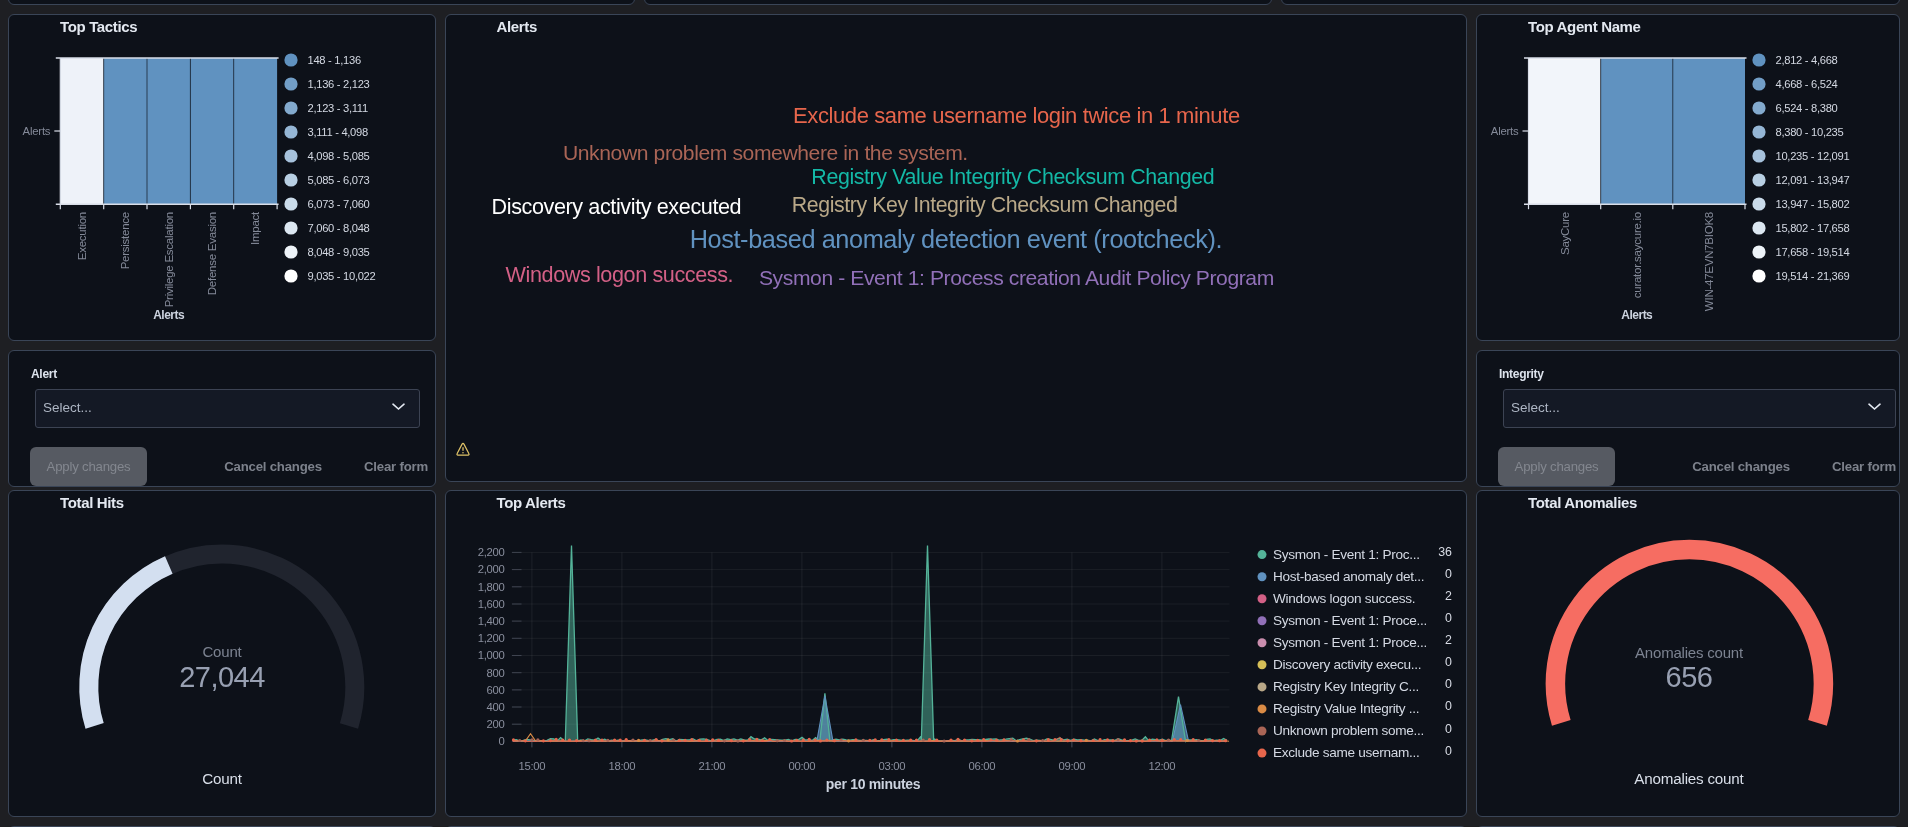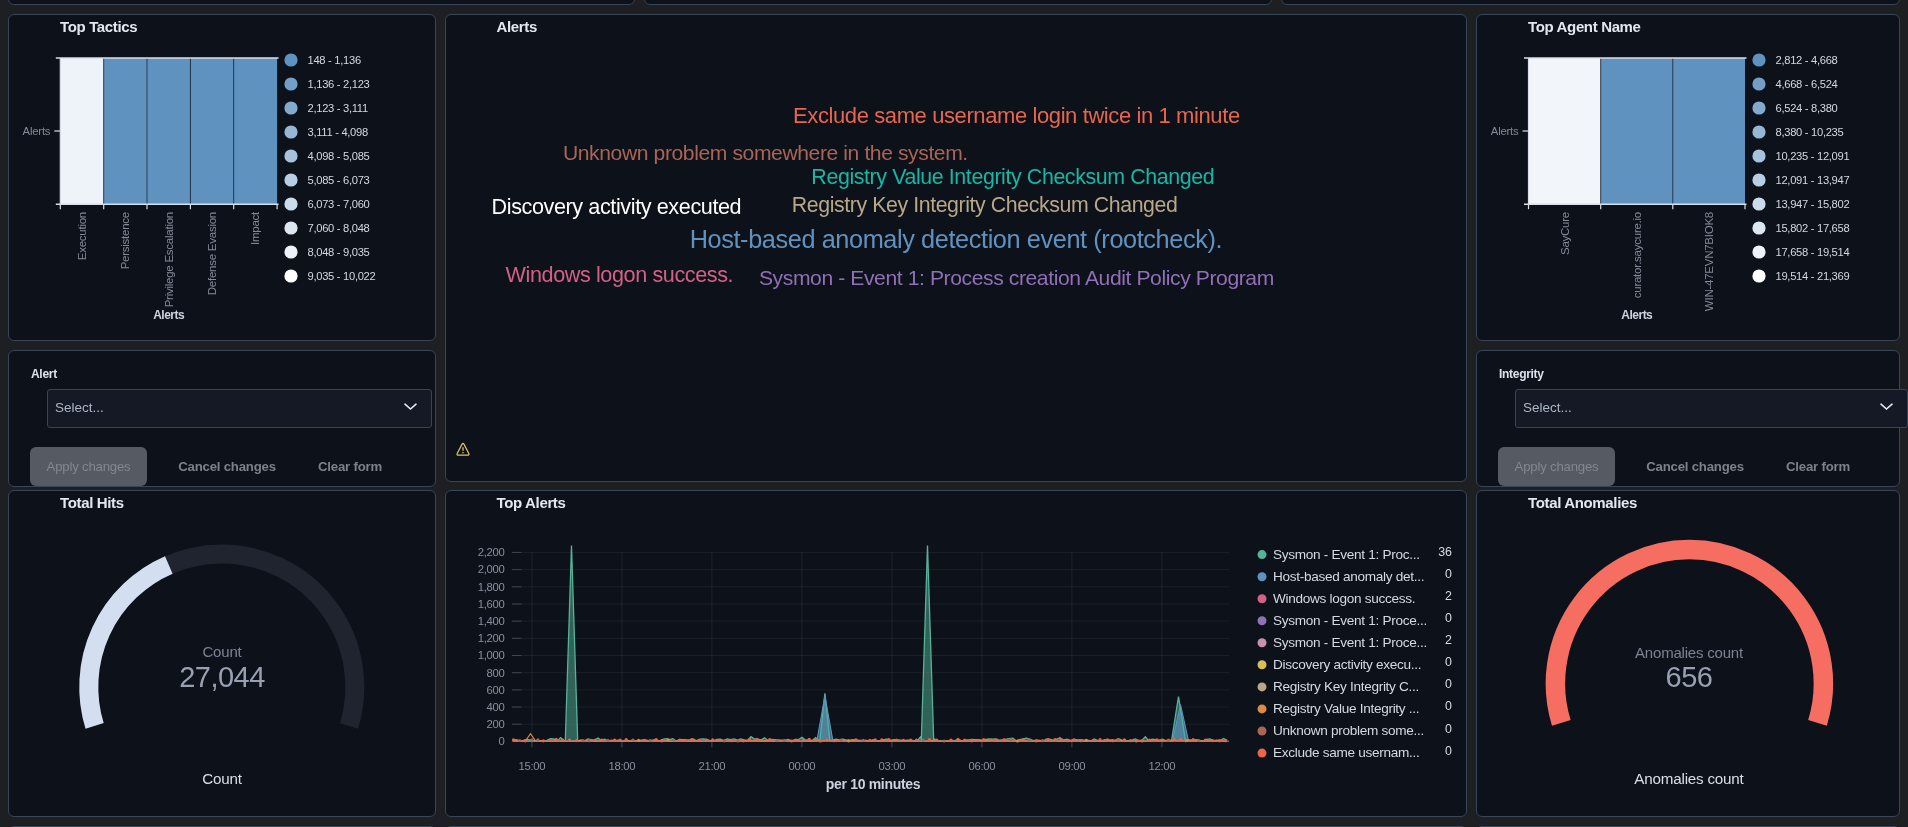--- a/index.html
+++ b/index.html
@@ -1,23 +1,23 @@
 <!DOCTYPE html>
 <html><head><meta charset="utf-8">
 <style>
 * { margin:0; padding:0; box-sizing:border-box; }
 html,body { width:1908px; height:827px; background:#1e1f23; font-family:"Liberation Sans",sans-serif; overflow:hidden; }
 .panel { position:absolute; background:#0d1119; border:1px solid #3a4557; border-radius:6px; }
 .pt { position:absolute; left:9px; top:3px; font-size:15px; font-weight:700; color:#e3e8f0; letter-spacing:-0.35px; line-height:1.25;margin-left:42px; }
 .w { position:absolute; transform:translate(-50%,-50%); white-space:nowrap; letter-spacing:-0.4px; }
 .flabel { position:absolute; left:22px; top:16px; font-size:12px; font-weight:700; color:#dde3ed; letter-spacing:-0.3px; }
-.sel { position:absolute; left:38px; top:37.5px; height:39px; background:#141925; border:1px solid #3c4353; border-radius:3px; }
+.sel { position:absolute; left:26px; top:37.5px; height:39px; background:#141925; border:1px solid #3c4353; border-radius:3px; }
 .sel span { position:absolute; left:7px; top:10.5px; font-size:13.5px; color:#aeb6c4; }
 .btn-apply { position:absolute; left:21px; top:96px; width:117px; height:39px; border-radius:6px; background:#565a62; color:#83878f; font-size:13.2px; font-weight:400; text-align:center; line-height:39px; letter-spacing:-0.2px; }
-.btn-text { position:absolute; top:96px; height:39px; color:#7c818b; font-size:13.2px; font-weight:700; text-align:center; line-height:39px; letter-spacing:-0.2px; }
+.btn-text { position:absolute; top:96px; height:39px; color:#7c818b; font-size:13.2px; font-weight:700; text-align:center; line-height:39px; letter-spacing:-0.2px;margin-left:46px; }
 .cloudtitle { position:absolute; left:0; width:100%; text-align:center; top:440.5px; font-size:15px; font-weight:700; color:#dfe4ee; letter-spacing:-0.3px;margin-top:34px; }
 </style></head>
 <body>
 
 <div class="panel" style="left:8px; top:-20px; width:627px; height:25px;"></div>
 <div class="panel" style="left:644px; top:-20px; width:628px; height:25px;"></div>
 <div class="panel" style="left:1280.5px; top:-20px; width:619px; height:25px;"></div>
 
 <div class="panel" style="left:8px; top:825.5px; width:428px; height:20px;"></div>
 <div class="panel" style="left:444.5px; top:825.5px; width:1022px; height:20px;"></div>

